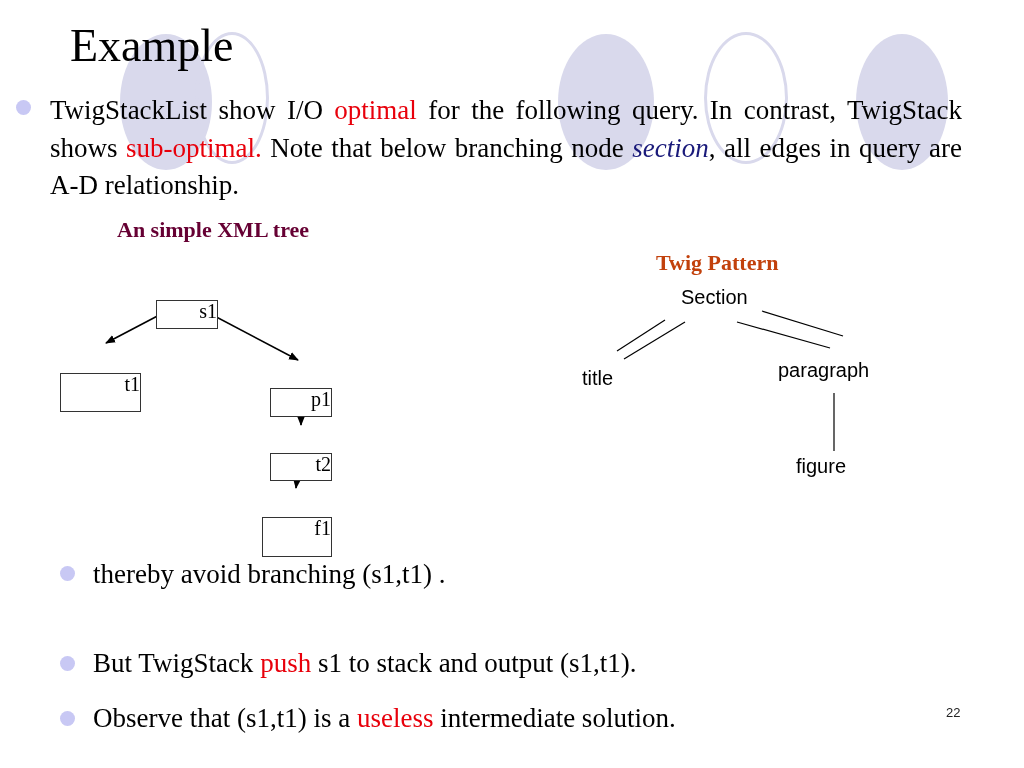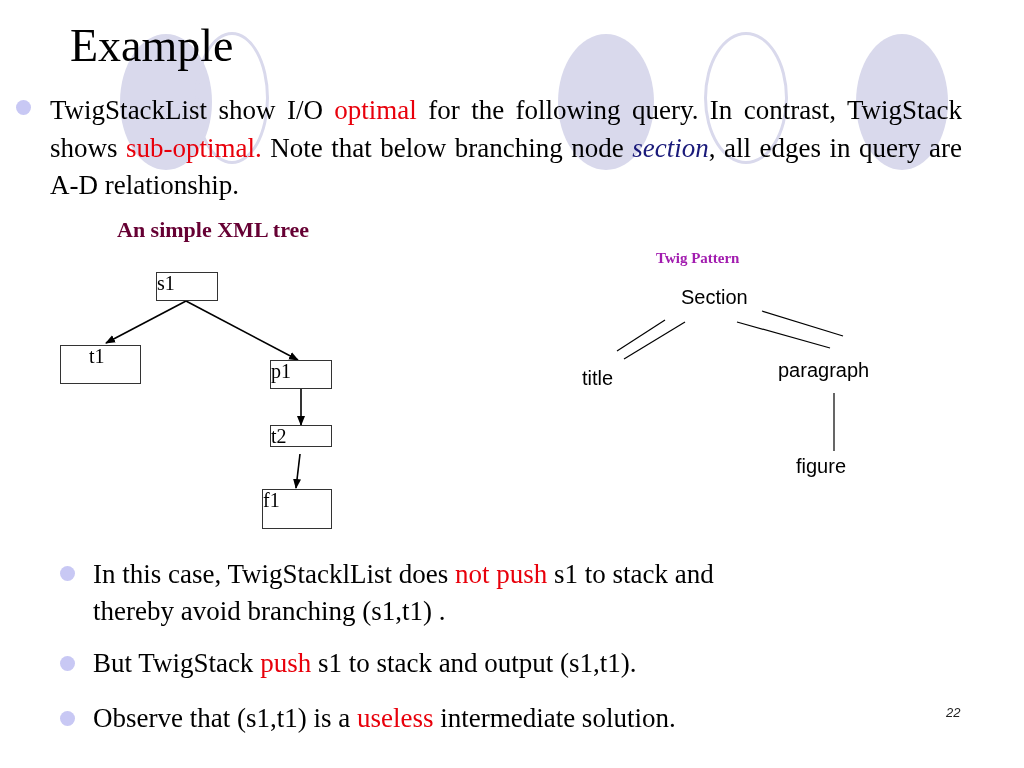--- a/index.html
+++ b/index.html
@@ -6,26 +6,26 @@
   body { width:1024px; height:768px; position:relative; overflow:hidden; background:#ffffff; font-family:"Liberation Serif", serif; color:#000; }
   .deco { position:absolute; border-radius:50%; }
   .deco.fill { background:#d9d9ec; }
   .deco.ring { border:3px solid #d9d9ec; box-sizing:border-box; }
   .title { position:absolute; left:70px; top:18px; font-size:46px; line-height:56px;text-align:right; }
   .bullet { position:absolute; width:15px; height:15px; border-radius:50%; background:#c8c8f4; }
   .main-para { position:absolute; left:50px; top:92px; width:912px; font-size:27px; line-height:37.5px; text-align:justify; text-align-last:left; }
   .red { color:#e8000b; }
   .navy { color:#1a1a7a; font-style:italic; }
   .heading-xml { position:absolute; left:117px; top:217px; font-size:22px; font-weight:bold; color:#660033; }
-  .heading-twig { position:absolute; left:656px; top:250px; font-size:15px; font-weight:bold; color:#a21caf; }
-  .node { position:absolute; box-sizing:border-box; border:1px solid #333; background:#fff; font-size:20px; text-align:left; line-height:20px; }
+  .heading-twig { position:absolute; left:656px; top:250px; font-size:22px; font-weight:bold; color:#c2410c; }
+  .node { position:absolute; box-sizing:border-box; border:1px solid #333; background:#fff; font-size:20px; text-align:right; line-height:20px;margin-top:28px; }
   .pnode { position:absolute; font-family:"Liberation Sans", sans-serif; font-size:20px; color:#000; }
   svg.edges { position:absolute; left:0; top:0; }
   .sub { position:absolute; left:93px; font-size:27px; line-height:37px; }
-  .page-num { position:absolute; left:946px; top:705px; font-family:"Liberation Sans", sans-serif; font-size:13px; color:#222;font-style:italic; }
+  .page-num { position:absolute; left:946px; top:705px; font-family:"Liberation Sans", sans-serif; font-size:13px; color:#222; }
 </style>
 </head>
 <body>
 
 <div class="deco fill" style="left:120px; top:34px; width:92px; height:136px;"></div>
 <div class="deco ring" style="left:195px; top:32px; width:74px; height:132px;"></div>
 <div class="deco fill" style="left:558px; top:34px; width:96px; height:136px;"></div>
 <div class="deco ring" style="left:704px; top:32px; width:84px; height:132px;"></div>
 <div class="deco fill" style="left:856px; top:34px; width:92px; height:136px;"></div>
 
@@ -51,31 +51,30 @@
   <line x1="665" y1="320" x2="617" y2="351" stroke="#000" stroke-width="1.2"></line>
   <line x1="685" y1="322" x2="624" y2="359" stroke="#000" stroke-width="1.2"></line>
   <line x1="762" y1="311" x2="843" y2="336" stroke="#000" stroke-width="1.2"></line>
   <line x1="737" y1="322" x2="830" y2="348" stroke="#000" stroke-width="1.2"></line>
   <line x1="834" y1="393" x2="834" y2="451" stroke="#000" stroke-width="1.2"></line>
 </svg>
 
 <div class="node" style="left:156px; top:272px; width:62px; height:29px;">s1</div>
 <div class="node" style="left:60px; top:345px; width:81px; height:39px;padding-left:28px;">t1</div>
 <div class="node" style="left:270px; top:360px; width:62px; height:29px;">p1</div>
-<div class="node" style="left:270px; top:425px; width:62px; height:22px;">t2</div>
+<div class="node" style="left:270px; top:425px; width:62px; height:28px;">t2</div>
 <div class="node" style="left:262px; top:489px; width:70px; height:40px;">f1</div>
 
 <div class="pnode" style="left:681px; top:286px;">Section</div>
 <div class="pnode" style="left:582px; top:367px;">title</div>
 <div class="pnode" style="left:778px; top:359px;">paragraph</div>
 <div class="pnode" style="left:796px; top:455px;">figure</div>
 
 <span class="bullet" style="left:60px; top:566px;"></span>
 <div class="sub" style="top:556px;">
-  <div><span>In this case, TwigStacklList does </span><span class="red">not push</span><span> s1 to stack  and</span></div>
   <div>thereby avoid branching (s1,t1) .</div>
 </div>
 
 <span class="bullet" style="left:60px; top:656px;"></span>
 <div class="sub" style="top:645px;"><span>But TwigStack </span><span class="red">push</span><span> s1 to stack and output (s1,t1).</span></div>
 
 <span class="bullet" style="left:60px; top:711px;"></span>
 <div class="sub" style="top:700px;"><span>Observe that (s1,t1) is a </span><span class="red">useless</span><span> intermediate solution.</span></div>
 
 <div class="page-num">22</div>

